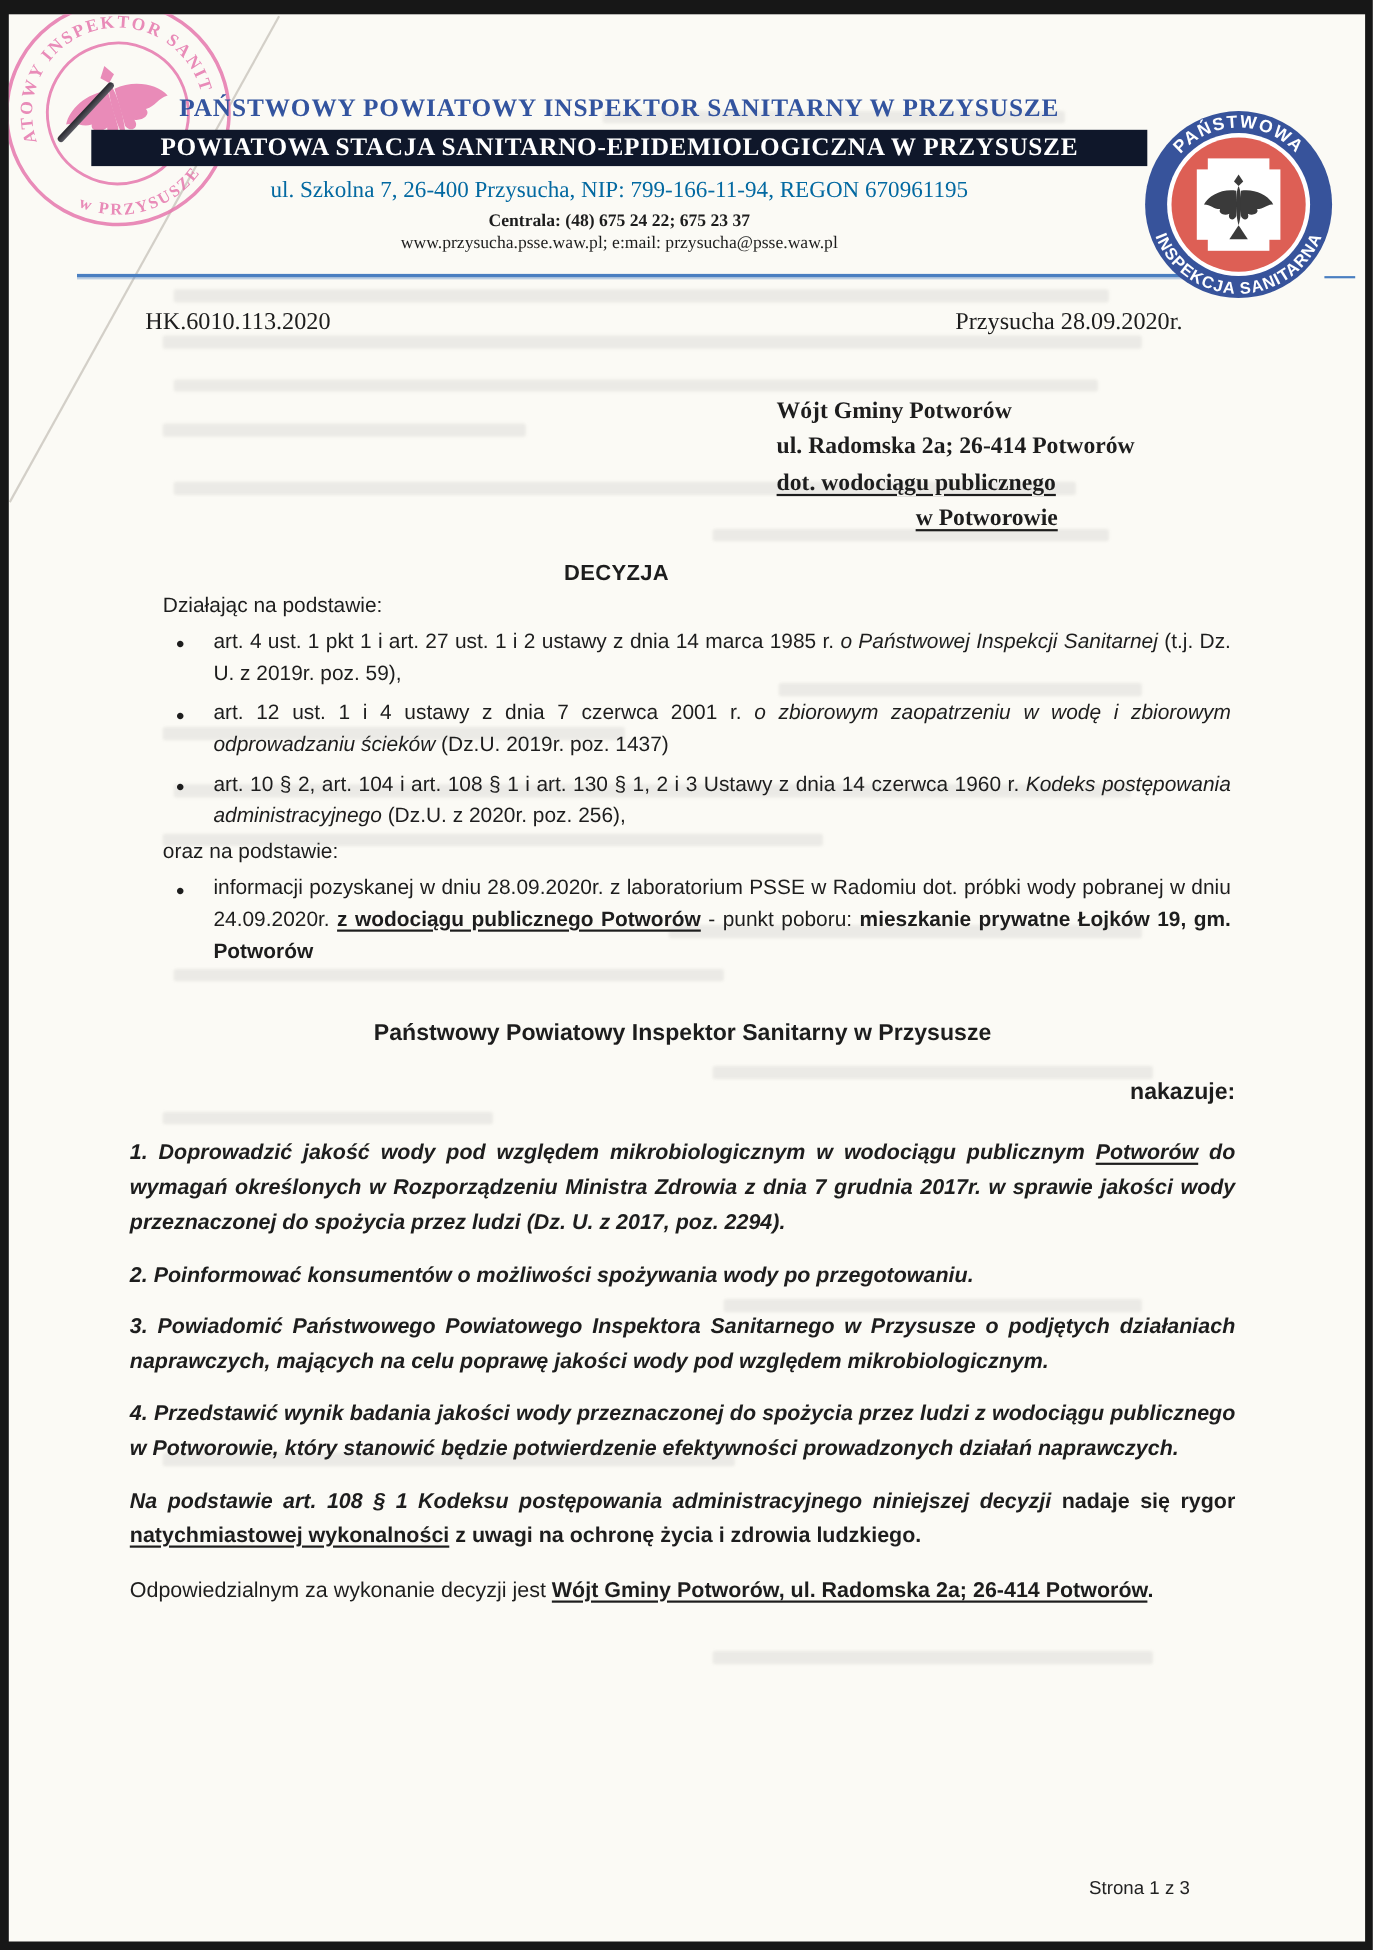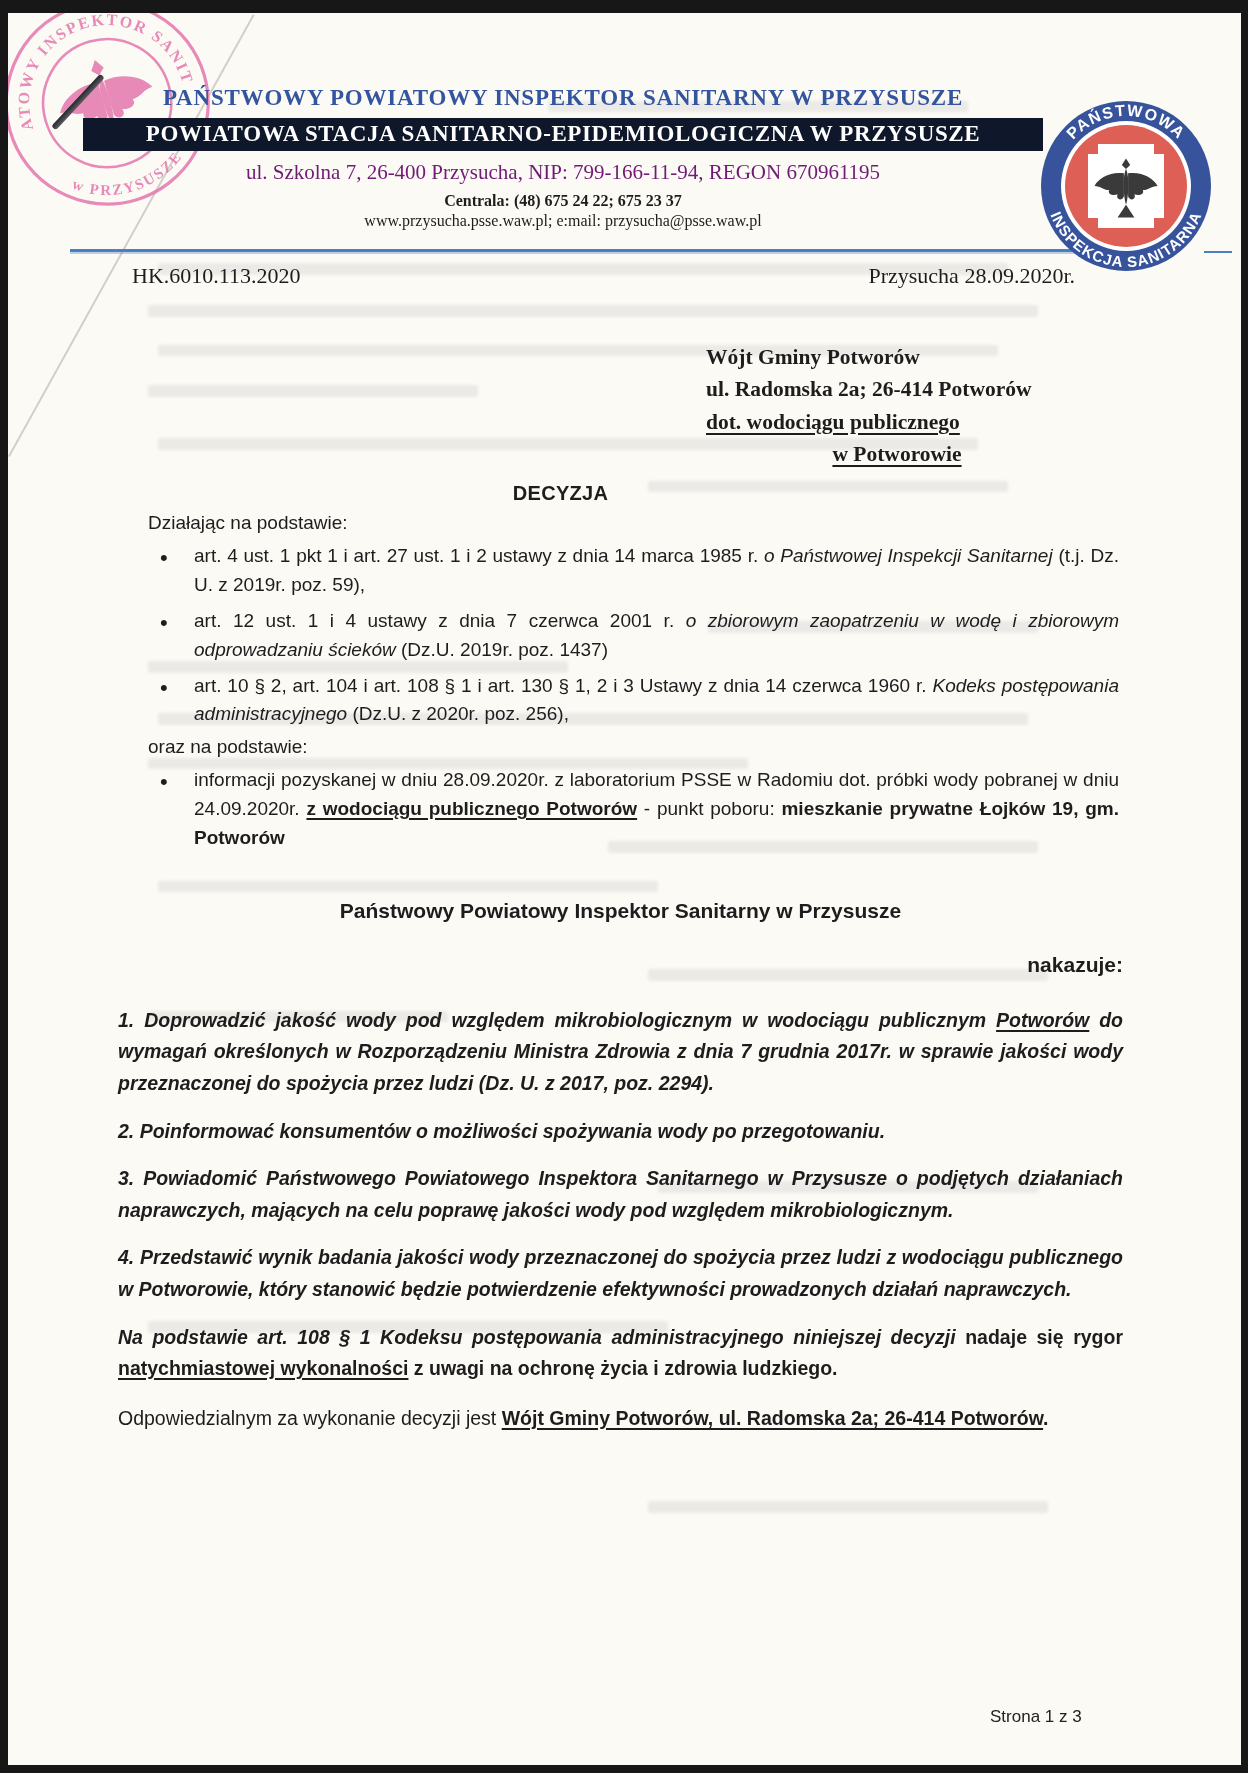--- a/index.html
+++ b/index.html
@@ -18,35 +18,35 @@
   .staple-mark{position:absolute;left:34px;top:86px;width:72px;height:6px;border-radius:3px;
     background:linear-gradient(180deg,#5b5b63,#26262c);transform:rotate(133deg);}
   .stamp-svg{position:absolute;left:-15px;top:-22px;transform:rotate(-16deg);opacity:.85;}
   .badge-svg{position:absolute;left:1032px;top:87px;}
   
   .header{position:absolute;left:75px;top:72px;width:960px;text-align:center;
     font-family:"Liberation Serif",serif;}
   .org-line1{font-size:23px;font-weight:bold;letter-spacing:.8px;color:#33549f;}
   .org-band{margin-top:7px;background:#0f172a;color:#fff;font-size:23px;font-weight:bold;
     letter-spacing:.6px;padding:3px 0 4px;}
-  .org-address{margin-top:9px;font-size:21px;color:#701a75;}
+  .org-address{margin-top:9px;font-size:21px;color:#0369a1;}
   .org-phone{margin-top:7px;font-size:16px;font-weight:bold;}
   .org-web{margin-top:2px;font-size:16px;}
   .rule-blue{position:absolute;left:62px;top:236px;width:1043px;height:3px;
     background:#4a7fc1;box-shadow:0 2px 0 rgba(74,127,193,.35);}
   .rule-blue-dash{position:absolute;left:1196px;top:238px;width:28px;height:2px;background:#4a7fc1;}
   
-  .content{position:absolute;left:110px;top:250px;width:1005px;}
+  .content{position:absolute;left:110px;top:266px;width:1005px;}
   .ref-row{display:flex;justify-content:space-between;align-items:baseline;
     font-family:"Liberation Serif",serif;font-size:22px;padding:0 48px 0 14px;}
   .recipient{margin:52px 0 0 588px;width:382px;font-family:"Liberation Serif",serif;
     font-weight:bold;font-size:21.5px;line-height:1.5;}
   .recipient .subject{text-decoration:underline;text-decoration-thickness:2px;text-underline-offset:4px;}
   .recipient .subject-2{text-align:center;}
-  .decision-title{margin-top:12px;padding-right:120px;text-align:center;
+  .decision-title{margin-top:24px;padding-right:120px;text-align:center;
     font-size:20px;font-weight:bold;letter-spacing:.3px;}
   .acting-on{margin-top:7px;font-size:19px;text-indent:30px;}
   ul.legal{margin:8px 4px 0;padding:0;list-style:none;font-size:19px;line-height:1.52;text-align:justify;}
   ul.legal li{position:relative;padding-left:72px;margin-bottom:7px;}
   ul.legal li::before{content:"\2022";position:absolute;left:38px;top:-1px;font-size:22px;}
   .oraz{font-size:19px;text-indent:30px;margin:2px 0 8px;}
   .authority-heading{margin-top:46px;text-align:center;font-size:21px;font-weight:bold;}
   .orders-heading{margin-top:30px;text-align:right;font-size:21px;font-weight:bold;}
   .orders{margin-top:28px;font-size:19.5px;line-height:1.62;text-align:justify;}
   .order-para{margin-bottom:16px;}

